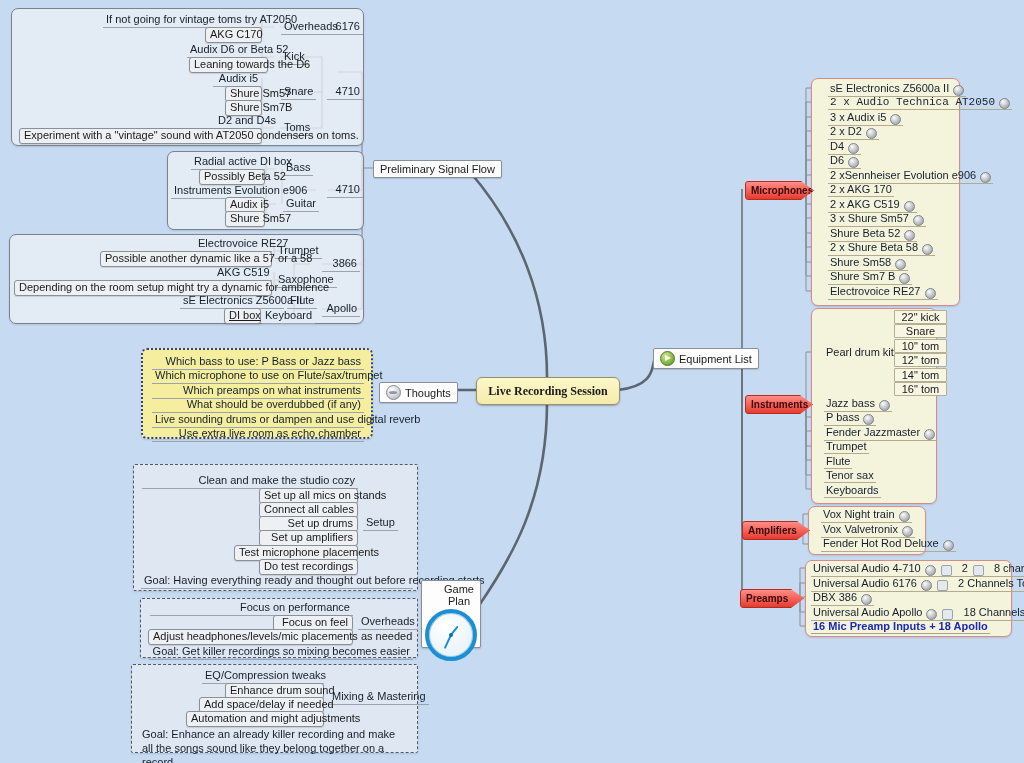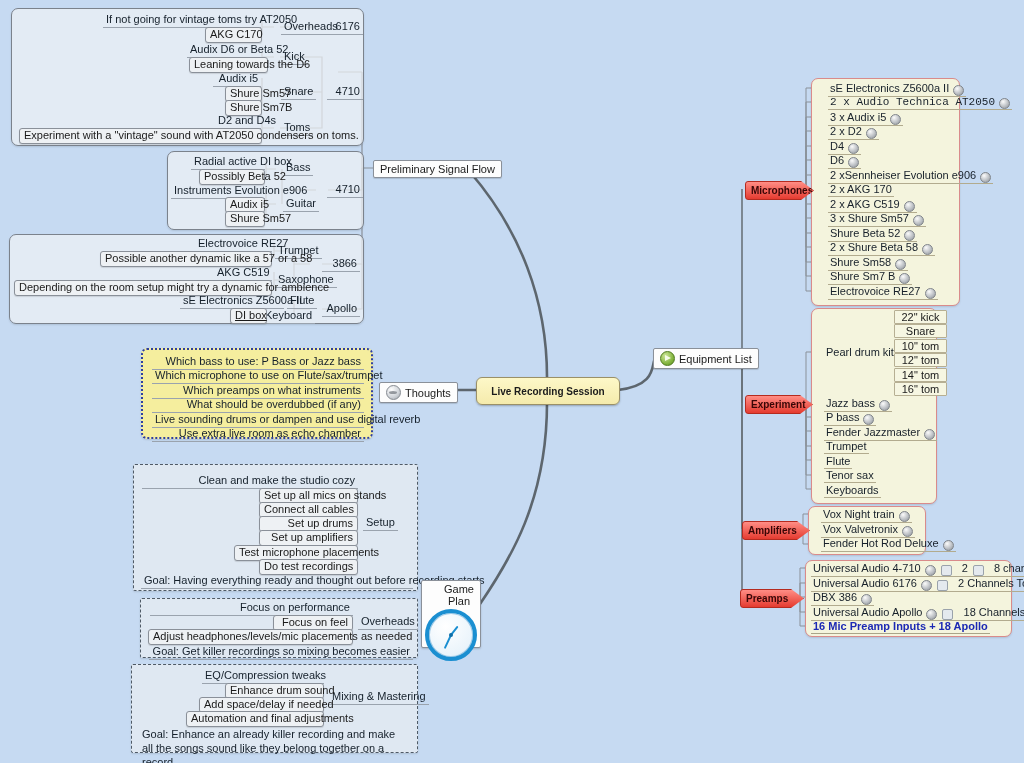--- a/index.html
+++ b/index.html
@@ -67,25 +67,26 @@
     background:#f4f4dd;
   }
 
   
   #central{
     position:absolute;
     left:476px;top:377px;width:142px;height:26px;
     background:linear-gradient(#fdf8c8,#f5ebac);
     border:1px solid #9a9068;
     border-radius:6px;
-    font-weight:bold;font-size:10px;
+    font-weight:bold;font-size:12px;
     color:#1b1b1b;
     display:flex;align-items:center;justify-content:center;
     box-shadow:0 1px 2px rgba(0,0,0,.25);
     z-index:6;
+    font-family:Liberation Serif, serif;
   }
 
   
   .branch{
     position:absolute;
     background:#fdfdfd;
     border:1px solid #8a9099;
     border-radius:2px;
     padding:2px 6px;
     font-size:11px;
@@ -402,21 +403,21 @@
   </div>
   <div class="node leaf" style="left:214px;top:266px;width:58px;">
     <span>AKG C519</span>
   </div>
   <div class="node boxed" style="left:14px;top:280px;width:258px;text-align:left;">
     <span>Depending on the room setup might try a dynamic for ambience</span>
   </div>
   <div class="node leaf" style="left:180px;top:294px;width:104px;">
     <span>sE Electronics Z5600a II</span>
   </div>
-  <div class="node boxed" style="left:230px;top:308px;width:37px;text-align:center;text-decoration:underline;">
+  <div class="node boxed" style="left:224px;top:308px;width:37px;text-align:center;text-decoration:underline;">
     <span>DI box</span>
   </div>
 
   <div class="group cloud" style="left:141px;top:348px;width:232px;height:91px;"></div>
   <div class="node leaf" style="left:152px;top:355px;width:212px;">
     <span>Which bass to use: P Bass or Jazz bass</span>
   </div>
   <div class="node leaf" style="left:152px;top:369px;width:212px;">
     <span>Which microphone to use on Flute/sax/trumpet</span>
   </div>
@@ -486,21 +487,21 @@
   <div class="node leaf" style="left:202px;top:669px;width:122px;">
     <span>EQ/Compression tweaks</span>
   </div>
   <div class="node boxed" style="left:225px;top:683px;width:99px;text-align:right;">
     <span>Enhance drum sound</span>
   </div>
   <div class="node boxed" style="left:199px;top:697px;width:125px;text-align:right;">
     <span>Add space/delay if needed</span>
   </div>
   <div class="node boxed" style="left:186px;top:711px;width:138px;text-align:right;">
-    <span>Automation and final adjustments</span>
+    <span>Automation and might adjustments</span>
   </div>
   <div class="node leaf left" style="left:139px;top:727px;width:273px;white-space:normal;line-height:1.25;">
     <span>Goal: Enhance an already killer recording and make all the songs sound like they belong together on a record</span>
   </div>
 
   <div class="flag" style="left:745px;top:181px;width:51px;">
     <span>Microphones</span>
   </div>
   <div class="group pinkbox" style="left:811px;top:78px;width:149px;height:228px;"></div>
 
@@ -544,21 +545,21 @@
     <span>Shure Sm58</span><span class="ico ico-note"></span>
   </div>
   <div class="row" style="left:828px;top:270px;">
     <span>Shure Sm7 B</span><span class="ico ico-note"></span>
   </div>
   <div class="row" style="left:828px;top:285px;">
     <span>Electrovoice RE27</span><span class="ico ico-note"></span>
   </div>
 
   <div class="flag" style="left:745px;top:395px;width:50px;">
-    <span>Experiment</span>
+    <span>Instruments</span>
   </div>
   <div class="group pinkbox" style="left:811px;top:308px;width:126px;height:196px;"></div>
 
   <div class="row" style="left:824px;top:346px;border-bottom:none;">
     <span>Pearl drum kit</span><span class="ico ico-plus"></span>
   </div>
   <div class="subbox" style="left:894px;top:310px;width:43px;text-align:center;">
     <span>22" kick</span>
   </div>
   <div class="subbox" style="left:894px;top:324px;width:43px;text-align:center;">

